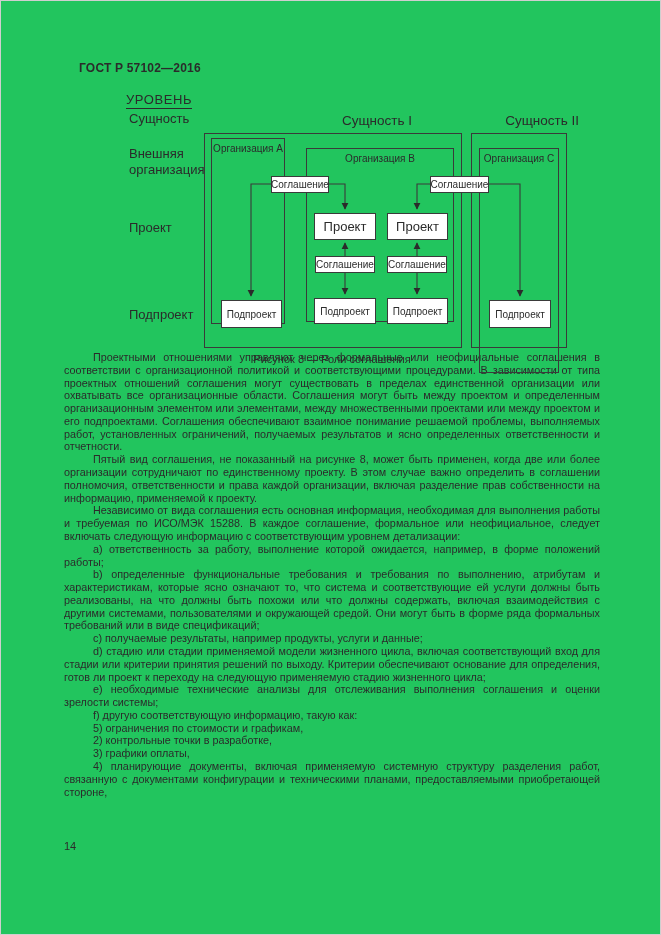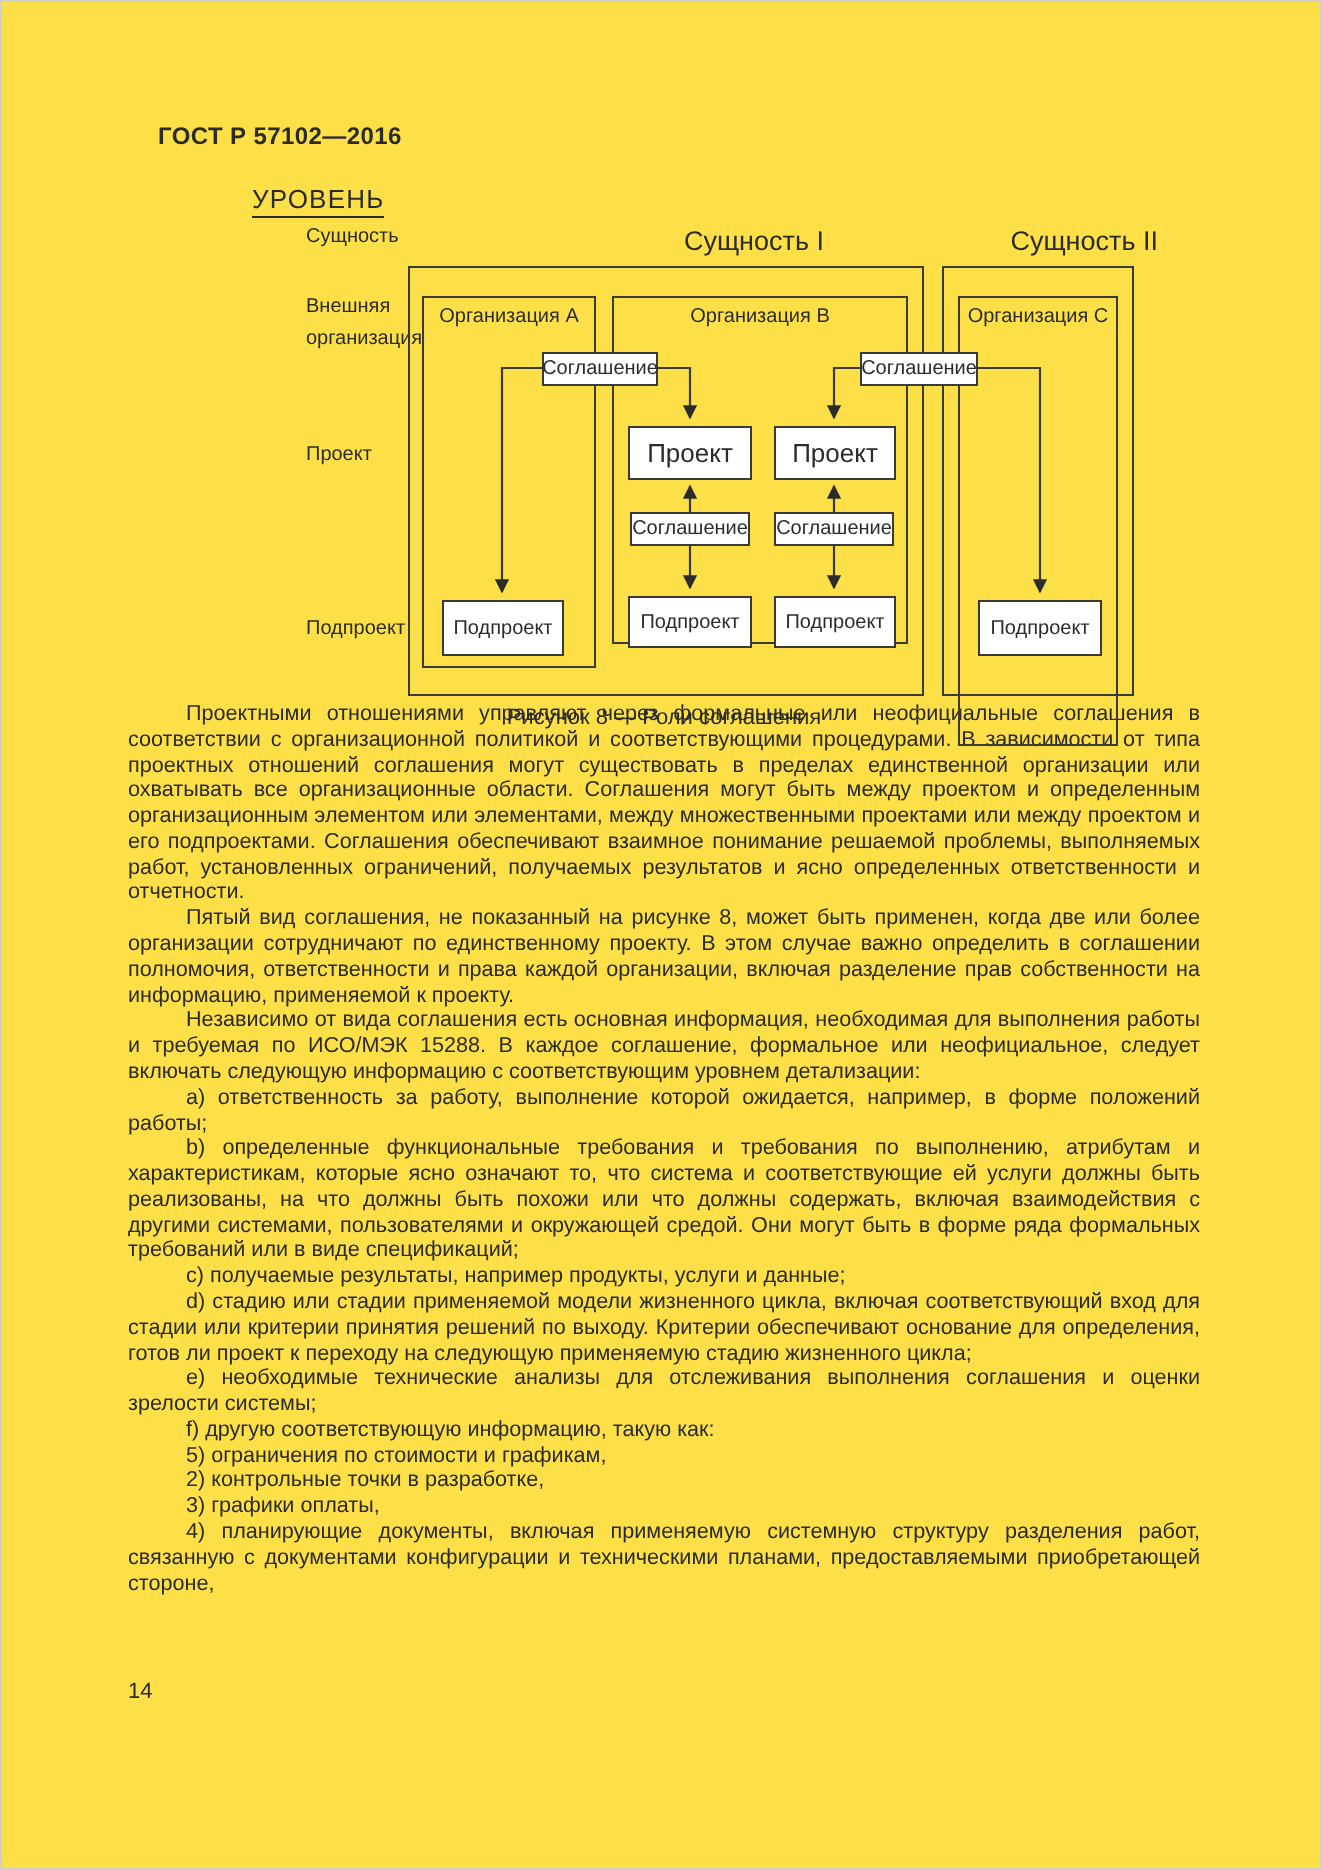--- a/index.html
+++ b/index.html
@@ -1,28 +1,28 @@
 <!DOCTYPE html>
 <html><head>
 <meta charset="utf-8">
 <style>
   html,body{margin:0;padding:0;background:#ffffff;}
   .page{
     position:relative;
     width:659px;height:933px;
     border:1px solid #cfcfcf;
-    background:#fde047;
+    background:#22c55e;
     font-family:"Liberation Sans","DejaVu Sans",sans-serif;
     color:#2b2b2b;
     overflow:hidden;
   }
   .abs{position:absolute;}
   .doc-header{left:78px;top:60px;font-size:12px;font-weight:bold;letter-spacing:0.2px;}
   .uroven{left:125px;top:91px;font-size:13px;letter-spacing:0.6px;padding-bottom:1px;border-bottom:1.2px solid #2b2b2b;}
-  .row-label{font-size:10px;line-height:16px;margin-left:24px;}
+  .row-label{font-size:13px;line-height:16px;}
   .entity-header{font-size:13.5px;text-align:right;}
   
   .frame{border:1.5px solid #3a3a3a;box-sizing:border-box;z-index:1;background:transparent;
          display:flex;justify-content:center;align-items:flex-start;}
   .frame .org-label{font-size:10px;padding-top:4px;}
   
   .node{border:1.2px solid #3a3a3a;box-sizing:border-box;background:#ffffff;z-index:3;
         display:flex;align-items:center;justify-content:center;text-align:right;}
   .node-sm{font-size:10px;}
   .node-proj{font-size:13px;}
@@ -44,21 +44,21 @@
   <div class="abs row-label" style="left:128px;top:145px;width:82px;">Внешняя организация</div>
   <div class="abs row-label" style="left:128px;top:219px;">Проект</div>
   <div class="abs row-label" style="left:128px;top:306px;">Подпроект</div>
 
   <div class="abs entity-header" style="left:311px;top:112px;width:100px;">Сущность I</div>
   <div class="abs entity-header" style="left:478px;top:112px;width:100px;">Сущность II</div>
 
   <div class="abs frame" style="left:203px;top:132px;width:258px;height:215px;"></div>
   <div class="abs frame" style="left:470px;top:132px;width:96px;height:215px;"></div>
 
-  <div class="abs frame" style="left:210px;top:147px;width:87px;height:186px;">
+  <div class="abs frame" style="left:210px;top:137px;width:74px;height:186px;">
     <span class="org-label">Организация A</span>
   </div>
   <div class="abs frame" style="left:305px;top:147px;width:148px;height:174px;">
     <span class="org-label">Организация B</span>
   </div>
   <div class="abs frame" style="left:478px;top:147px;width:80px;height:225px;">
     <span class="org-label">Организация C</span>
   </div>
 
   <svg class="abs connectors" width="661" height="370" viewBox="0 0 661 370">

